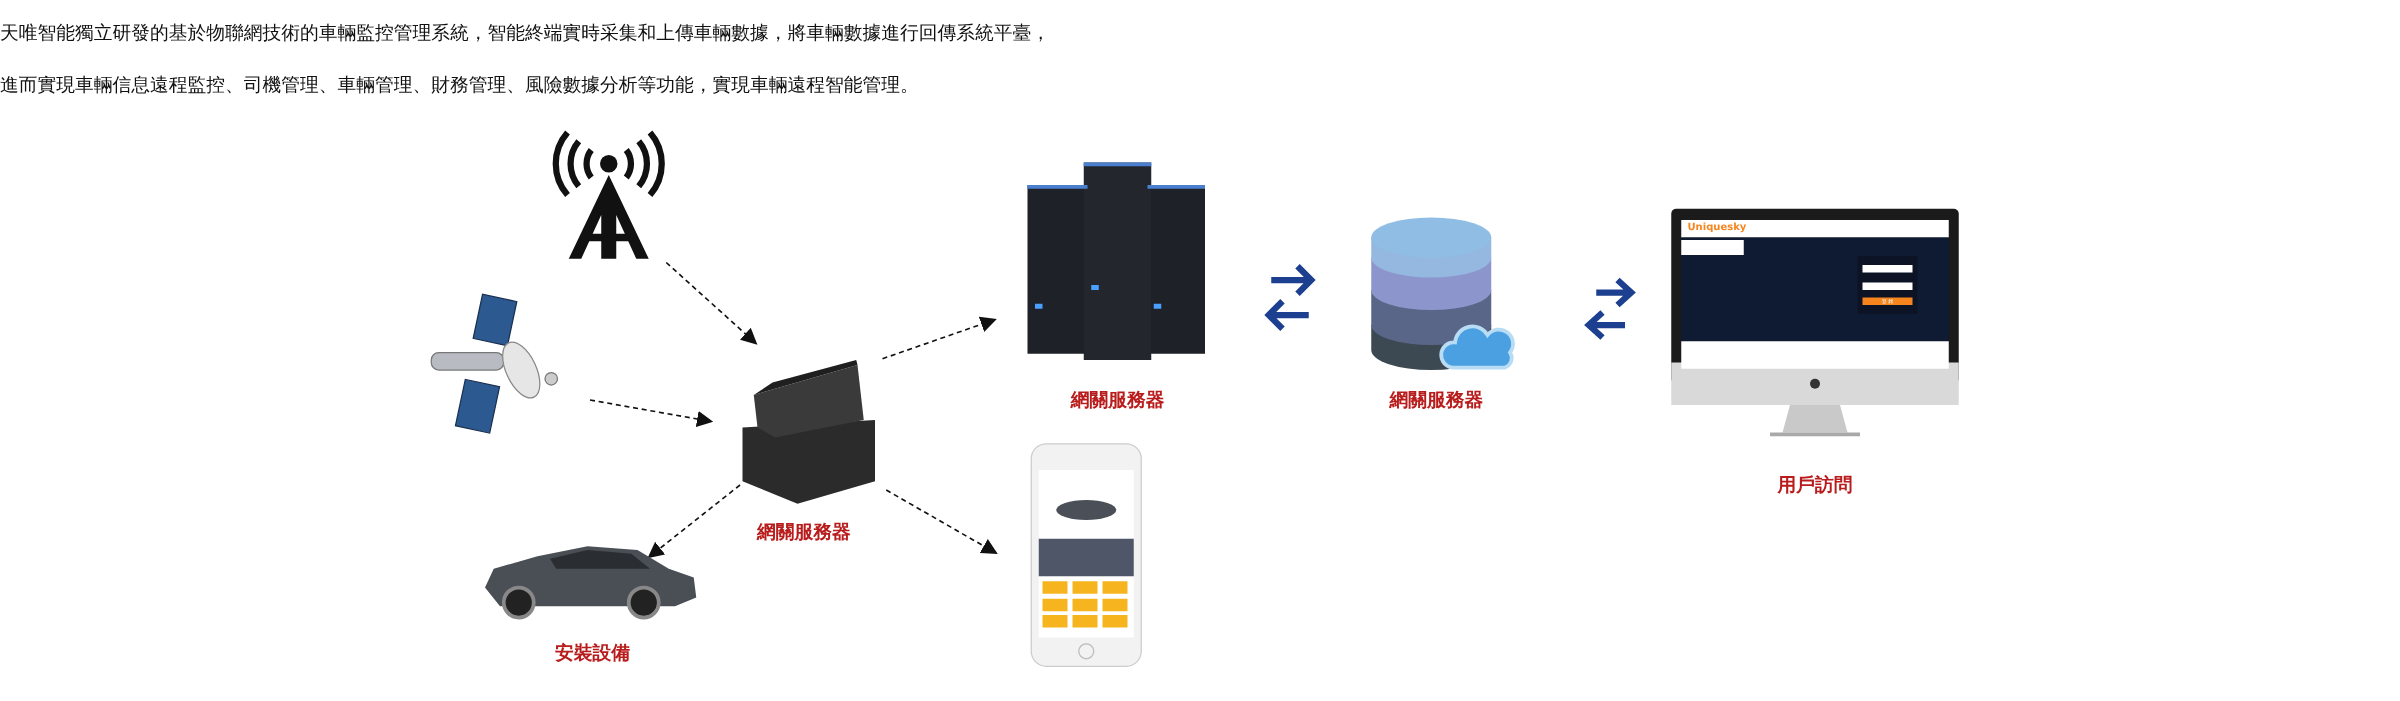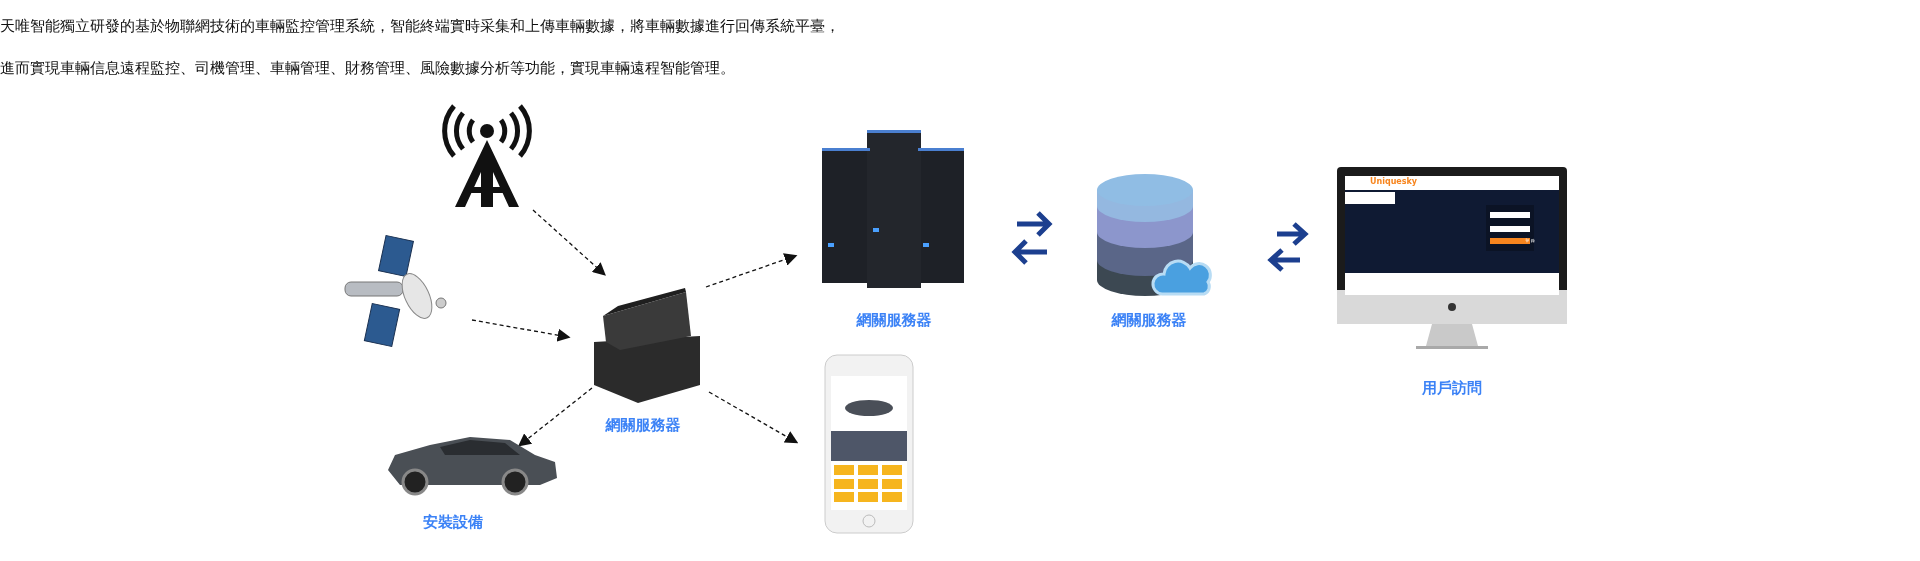--- a/index.html
+++ b/index.html
@@ -1,20 +1,20 @@
 <!DOCTYPE html>
 <html><head>
 <meta charset="utf-8">
 <style>
   html, body { margin: 0; padding: 0; background: #ffffff; }
   body { width: 1920px; height: 561px; position: relative; overflow: hidden;
          font-family: "DejaVu Sans", "Liberation Sans", sans-serif; color: #111; }
   .intro { position: absolute; left: 0; width: 1687px; font-size: 15px; line-height: 24px; }
-  .abs { position: absolute; margin-left: 20px; }
-  .label { position: absolute; font-size: 15px; font-weight: bold; color: #3b82f6; text-align: center; width: 160px; }
+  .abs { position: absolute; }
+  .label { position: absolute; font-size: 15px; font-weight: bold; color: #b91c1c; text-align: center; width: 160px; }
   svg { position: absolute; left: 0; top: 0; overflow: visible; }
 </style>
 </head>
 <body>
 
 <div class="intro" style="top:14px;">天唯智能獨立研發的基於物聯網技術的車輛監控管理系統，智能終端實時采集和上傳車輛數據，將車輛數據進行回傳系統平臺，</div>
 <div class="intro" style="top:56px;">進而實現車輛信息遠程監控、司機管理、車輛管理、財務管理、風險數據分析等功能，實現車輛遠程智能管理。</div>
 
 <svg width="1920" height="561">
   <defs>
@@ -119,19 +119,19 @@
 
   <g>
     <path d="M388 470 L395 455 L430 445 L470 437 L510 440 L535 455 L555 462 L557 478 L540 485 L400 485 Z" fill="#4a4f55"></path>
     <path d="M440 447 L470 440 L505 443 L520 455 L445 455 Z" fill="#2a2d31"></path>
     <circle cx="415" cy="482" r="12" fill="#222" stroke="#888" stroke-width="3"></circle>
     <circle cx="515" cy="482" r="12" fill="#222" stroke="#888" stroke-width="3"></circle>
   </g>
 </svg>
 
 <div class="label" style="left:563px; top:416px;">網關服務器</div>
-<div class="label" style="left:373px; top:513px;">安裝設備</div>
+<div class="label" style="left:394px; top:513px;">安裝設備</div>
 <div class="label" style="left:814px; top:311px;">網關服務器</div>
 <div class="label" style="left:1069px; top:311px;">網關服務器</div>
 <div class="label" style="left:1372px; top:379px;">用戶訪問</div>
 
 <div class="abs" style="left:1350px; top:177px; font-size:8px; font-weight:bold; color:#f7851e;">Uniquesky</div>
 <div class="abs" style="left:1490px; top:238px; width:40px; font-size:4px; color:#fff; text-align:center;">登 錄</div>
 
 </body></html>

